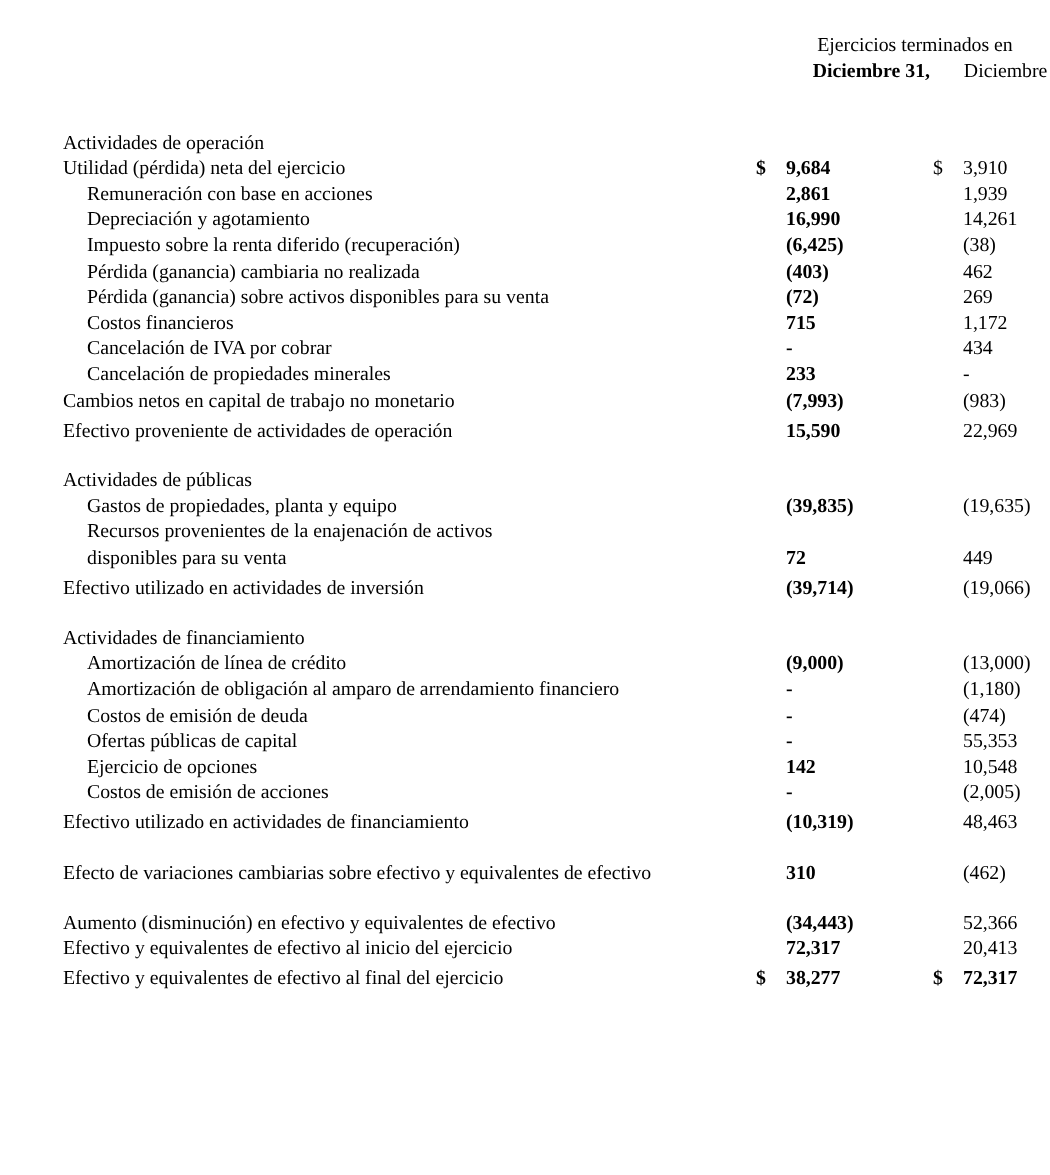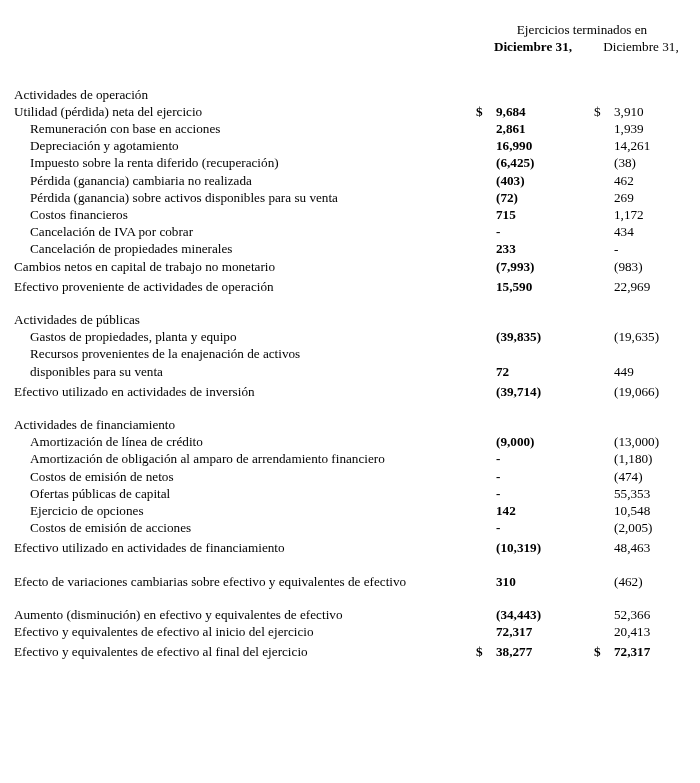--- a/index.html
+++ b/index.html
@@ -13,20 +13,21 @@
     font-family: "Liberation Serif", "DejaVu Serif", serif;
     color: #000000;
     -webkit-font-smoothing: antialiased;
   }
   .sheet {
     position: relative;
     width: 628px;
     height: 783px;
     box-sizing: border-box;
     padding: 0 10px 0 12px;
+    margin-left: 28px;
   }
   table.cf {
     width: 678px;
     border-collapse: collapse;
     table-layout: fixed;
     font-size: 13.2px;
   }
   table.cf td, table.cf th {
     padding: 0;
     vertical-align: bottom;
@@ -53,21 +54,21 @@
     font-size: 0;
     line-height: 0;
   }
   .hdr-span {
     text-align: center;
     font-weight: bold;
     padding-top: 3px !important;
     line-height: 18px;
   }
   .hdr-col {
-    text-align: center;
+    text-align: right;
     line-height: 18px;
   }
   .hdr-col.b { font-weight: bold; }
 
   
   .lbl { text-align: left; white-space: nowrap; }
   .lbl.l0 { padding-left: 2px !important; }
   .lbl.l1 { padding-left: 18px !important; }
   .sec { font-weight: bold; }
   .cur { text-align: left; font-weight: normal; padding-left: 2px !important; }
@@ -260,21 +261,21 @@
         <td class="val v2">(13,000)</td>
       </tr>
       <tr>
         <td class="lbl l1">Amortización de obligación al amparo de arrendamiento financiero</td>
         <td class="cur b"></td>
         <td class="val b v1">-</td>
         <td class="cur"></td>
         <td class="val v2">(1,180)</td>
       </tr>
       <tr>
-        <td class="lbl l1">Costos de emisión de netos</td>
+        <td class="lbl l1">Costos de emisión de deuda</td>
         <td class="cur b"></td>
         <td class="val b v1">-</td>
         <td class="cur"></td>
         <td class="val v2">(474)</td>
       </tr>
       <tr>
         <td class="lbl l1">Ofertas públicas de capital</td>
         <td class="cur b"></td>
         <td class="val b v1">-</td>
         <td class="cur"></td>

